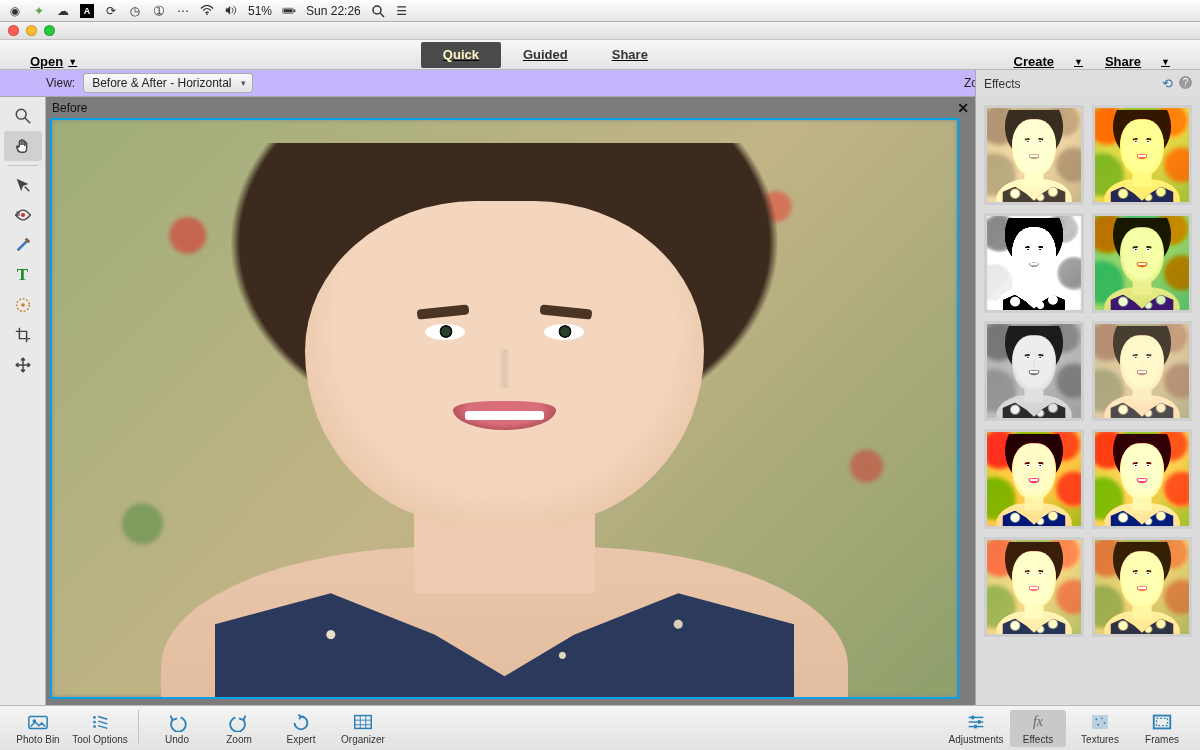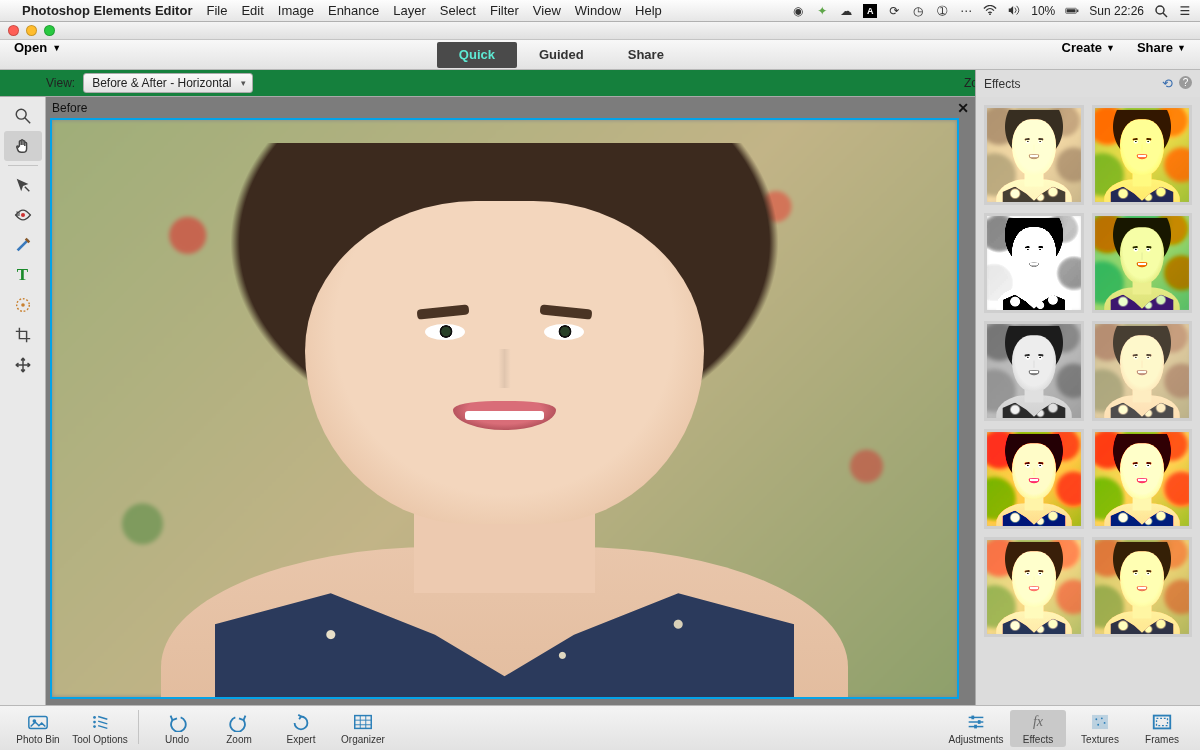--- a/index.html
+++ b/index.html
@@ -13,32 +13,32 @@
 .apple-logo { font-size:15px; }
 .menubar-ico { width:14px; height:14px; display:inline-flex; align-items:center; justify-content:center; font-size:12px; color:#333;}
 .adobe-box { width:14px;height:14px;background:#000;color:#fff;font-size:9px;display:flex;align-items:center;justify-content:center;font-weight:bold;}
 
 
 .traffic-row { height:18px; display:flex; align-items:center; padding-left:8px; gap:7px; background:linear-gradient(#f4f4f4,#e0e0e0); border-bottom:1px solid #c4c4c4;}
 .tl { width:11px;height:11px;border-radius:50%; border:1px solid rgba(0,0,0,.2);}
 .tl.red{background:#ff5f57;} .tl.yel{background:#ffbd2e;} .tl.grn{background:#28c940;}
 
 
-.app-toolbar { height:30px; background:linear-gradient(#f8f8f8,#e3e3e3); border-bottom:1px solid #b8b8b8; display:flex; align-items:flex-start; padding:0 14px; justify-content:space-between; font-size:13px;}
+.app-toolbar { height:30px; background:linear-gradient(#f8f8f8,#e3e3e3); border-bottom:1px solid #b8b8b8; display:flex; align-items:flex-end; padding:0 30px; justify-content:space-between; font-size:13px;text-decoration:underline;}
 .open-btn { font-weight:bold; display:flex; align-items:center; gap:5px; cursor:pointer;}
 .open-btn .caret{ font-size:9px;}
 .mode-tabs { display:flex; align-items:center; height:100%;}
 .mode-tab { padding:0 22px; height:26px; display:flex; align-items:center; font-weight:bold; color:#333; cursor:pointer; border-radius:2px;}
-.mode-tab.active { background:#4a4a4a; color:#5eead4; }
+.mode-tab.active { background:#4a4a4a; color:#fef9c3; }
 .right-actions { display:flex; gap:22px; font-weight:bold;}
-.right-actions span{ display:flex; align-items:center; gap:4px; cursor:pointer;}
+.right-actions span{ display:flex; align-items:center; gap:20px; cursor:pointer;}
 .right-actions .caret{font-size:9px;}
 
 
-.view-strip { height:27px; background:#15803d; border-bottom:1px solid #a9a9a9; display:flex; align-items:center; font-size:12px; color:#222; position:relative;}
+.view-strip { height:27px; background:#c4b5fd; border-bottom:1px solid #a9a9a9; display:flex; align-items:center; font-size:12px; color:#222; position:relative;}
 .view-strip-inner { margin-left:46px; display:flex; align-items:center; gap:8px; flex:1; }
 .view-dd { height:20px; background:linear-gradient(#fafafa,#e2e2e2); border:1px solid #aaa; border-radius:3px; padding:0 20px 0 8px; display:flex; align-items:center; position:relative; cursor:pointer;}
 .view-dd::after{content:"▾"; position:absolute; right:6px; font-size:9px; color:#555;}
 .zoom-block { margin-left:auto; margin-right:0; display:flex; align-items:center; gap:10px; padding-right:8px;}
 .zoom-track{ width:150px; height:4px; background:#bbb; border-radius:2px; position:relative;}
 .zoom-thumb{ position:absolute; left:6%; top:-4px; width:12px;height:12px;border-radius:50%;background:linear-gradient(#fff,#d9d9d9); border:1px solid #999;}
 .effects-tab-head { width:225px; height:27px; border-left:1px solid #a9a9a9; display:flex; align-items:center; justify-content:space-between; padding:0 8px; font-size:12px; color:#333; background:#dedede; position:absolute; right:0; top:0;}
 .effects-tab-head .icons{display:flex; gap:6px; color:#3b6fb0;}
 .reset-ico{ color:#3b6fb0; font-size:13px;}
 .help-ico{ width:13px;height:13px;border-radius:50%;background:#9a9a9a;color:#fff;font-size:10px;display:flex;align-items:center;justify-content:center;}
@@ -116,34 +116,20 @@
 .bb-item{ display:flex; flex-direction:column; align-items:center; gap:2px; width:56px; cursor:pointer; padding:2px 0; border-radius:3px;}
 .bb-item.active{ background:#c9c9c9;}
 .bb-ico{ width:22px;height:20px; display:flex;align-items:center;justify-content:center; color:#2b7fb8;}
 .bb-ico svg{width:22px;height:20px;}
 .bb-sep{ width:1px; height:34px; background:#c4c4c4; margin:0 4px;}
 </style>
 </head>
 <body>
 
 <div class="mac-menu">
-  <div class="mac-menu-left">
-    <span class="apple-logo"></span>
-    <span class="app-name">Photoshop Elements Editor</span>
-    <span>File</span>
-    <span>Edit</span>
-    <span>Image</span>
-    <span>Enhance</span>
-    <span>Layer</span>
-    <span>Select</span>
-    <span>Filter</span>
-    <span>View</span>
-    <span>Window</span>
-    <span>Help</span>
-  </div>
   <div class="mac-menu-right">
     <span class="menubar-ico">◉</span>
     <span class="menubar-ico" style="color:#5fa64a">✦</span>
     <span class="menubar-ico">☁</span>
     <span class="adobe-box">A</span>
     <span class="menubar-ico">⟳</span>
     <span class="menubar-ico">◷</span>
     <span class="menubar-ico">➀</span>
     <span class="menubar-ico">⋯</span>
     <span class="menubar-ico">
@@ -151,21 +137,21 @@
           <path d="M1 4 Q8 -3 15 4 M3.5 6.5 Q8 1.5 12.5 6.5 M6 9 Q8 7 10 9" stroke="#333" fill="none" stroke-width="1.4"></path>
           <circle cx="8" cy="10.5" r="1" fill="#333"></circle>
         </svg>
     </span>
     <span class="menubar-ico">
       <svg viewBox="0 0 16 12">
           <path d="M2 4h2l3-3v10l-3-3H2z" fill="#333"></path>
           <path d="M9 3q3 3 0 6 M11 1q5 5 0 10" stroke="#333" fill="none"></path>
         </svg>
     </span>
-    <span>10%</span>
+    <span>51%</span>
     <span class="menubar-ico">
       <svg viewBox="0 0 22 12">
           <rect x="1" y="2" width="17" height="8" rx="1.5" fill="none" stroke="#333"></rect>
           <rect x="2.5" y="3.5" width="14" height="5" fill="#333"></rect>
           <rect x="19" y="4" width="2" height="4" fill="#333"></rect>
         </svg>
     </span>
     <span>Sun 22:26</span>
     <span class="menubar-ico">
       <svg viewBox="0 0 14 14">

